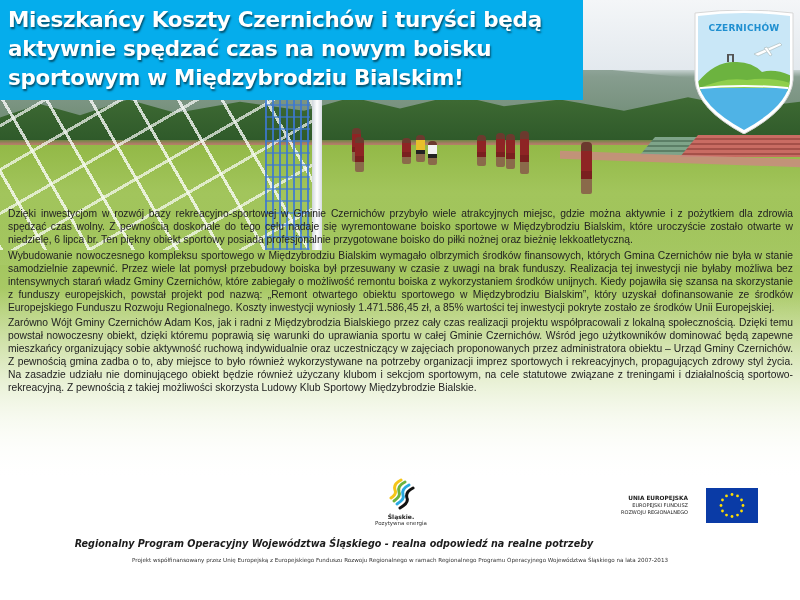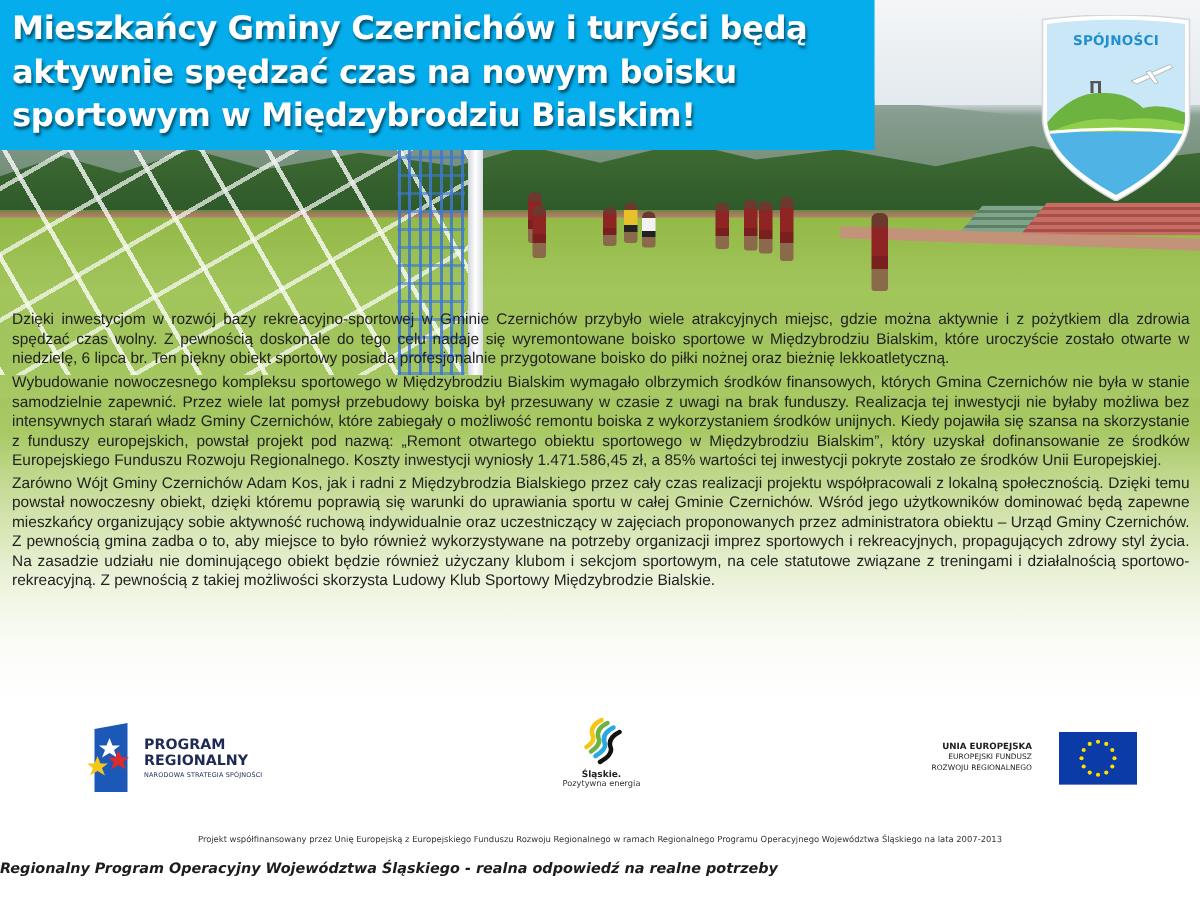--- a/index.html
+++ b/index.html
@@ -125,23 +125,23 @@
   .sl-tag { font-family: "DejaVu Sans", sans-serif; font-size: 5.5px; color: #333; }
 
   .logo-eu { position: absolute; left: 596px; top: 10px; width: 145px; height: 36px; }
   .eu-text { position: absolute; left: 0; top: 6px; width: 92px; text-align: right; }
   .eu-title { font-family: "DejaVu Sans", sans-serif; font-weight: bold; font-size: 5.8px; color: #1b1b1b; line-height: 8px; }
   .eu-sub { font-family: "DejaVu Sans", sans-serif; font-size: 5px; color: #1b1b1b; line-height: 7px; }
   .eu-flag { position: absolute; left: 110px; top: 0; width: 52px; height: 35px; background: #0a3ba6; }
 
   
   .slogan {
-    position: absolute; left: 0; top: 538px; width: 668px; 
+    position: absolute; left: 0; top: 538px; width: 668px; text-align: center;
     font-family: "DejaVu Sans", sans-serif; font-weight: bold; font-style: italic;
-    font-size: 9.6px; color: #1c1c1c; margin-top: 36px;
+    font-size: 9.6px; color: #1c1c1c;
   }
   .funding {
     position: absolute; left: 0; top: 557px; width: 800px; text-align: center;
     font-family: "DejaVu Sans", sans-serif;
     font-size: 5.6px; color: #333333;
   }
 </style>
 </head>
 <body>
 
@@ -163,21 +163,21 @@
   <div class="player" style="left:581px;top:142px;width:11px;height:52px;"></div>
   <div class="player" style="left:355px;top:137px;height:35px;"></div>
   <div class="net"></div>
   <div class="net-blue"></div>
   <div class="post"></div>
 </div>
 
 <div class="sky"></div>
 
 <div class="title-banner">
-  <h1>Mieszkańcy Gminy Czernichów i turyści będą
+  <h1>Mieszkańcy Koszty Czernichów i turyści będą
 aktywnie spędzać czas na nowym boisku
 sportowym w Międzybrodziu Bialskim!</h1>
 </div>
 
 <div class="crest">
   <svg width="104" height="124" viewBox="0 0 104 124">
     <defs>
       <clipPath id="shieldClip">
         <path d="M6 6 Q52 0 98 6 L98 70 Q96 96 52 120 Q8 96 6 70 Z"></path>
       </clipPath>
@@ -189,43 +189,30 @@
       <path d="M0 82 Q30 66 55 70 Q80 66 104 75 L104 82 Z" fill="#8fcf4b"></path>
       <rect x="0" y="78" width="104" height="50" fill="#4fb3e6"></rect>
       <path d="M0 78 Q52 72 104 78 L104 80 Q52 74 0 80 Z" fill="#ffffff"></path>
       <rect x="35" y="44" width="2" height="8" fill="#555"></rect>
       <rect x="40" y="44" width="2" height="8" fill="#555"></rect>
       <rect x="35" y="44" width="7" height="1.5" fill="#555"></rect>
       <path d="M62 44 L88 33 L90 35 L66 46 Z" fill="#ffffff" stroke="#9aa" stroke-width="0.5"></path>
       <path d="M72 38 L78 46 L80 45 L75 37 Z" fill="#ffffff" stroke="#9aa" stroke-width="0.5"></path>
     </g>
   </svg>
-  <div class="crest-label">SPÓJNOŚCI</div>
+  <div class="crest-label">CZERNICHÓW</div>
 </div>
 
 <div class="article">
   <p>Dzięki inwestycjom w rozwój bazy rekreacyjno-sportowej w Gminie Czernichów przybyło wiele atrakcyjnych miejsc, gdzie można aktywnie i z pożytkiem dla zdrowia spędzać czas wolny. Z pewnością doskonale do tego celu nadaje się wyremontowane boisko sportowe w Międzybrodziu Bialskim, które uroczyście zostało otwarte w niedzielę, 6 lipca br. Ten piękny obiekt sportowy posiada profesjonalnie przygotowane boisko do piłki nożnej oraz bieżnię lekkoatletyczną.</p>
   <p>Wybudowanie nowoczesnego kompleksu sportowego w Międzybrodziu Bialskim wymagało olbrzymich środków finansowych, których Gmina Czernichów nie była w stanie samodzielnie zapewnić. Przez wiele lat pomysł przebudowy boiska był przesuwany w czasie z uwagi na brak funduszy. Realizacja tej inwestycji nie byłaby możliwa bez intensywnych starań władz Gminy Czernichów, które zabiegały o możliwość remontu boiska z wykorzystaniem środków unijnych. Kiedy pojawiła się szansa na skorzystanie z funduszy europejskich, powstał projekt pod nazwą: „Remont otwartego obiektu sportowego w Międzybrodziu Bialskim”, który uzyskał dofinansowanie ze środków Europejskiego Funduszu Rozwoju Regionalnego. Koszty inwestycji wyniosły 1.471.586,45 zł, a 85% wartości tej inwestycji pokryte zostało ze środków Unii Europejskiej.</p>
   <p>Zarówno Wójt Gminy Czernichów Adam Kos, jak i radni z Międzybrodzia Bialskiego przez cały czas realizacji projektu współpracowali z lokalną społecznością. Dzięki temu powstał nowoczesny obiekt, dzięki któremu poprawią się warunki do uprawiania sportu w całej Gminie Czernichów. Wśród jego użytkowników dominować będą zapewne mieszkańcy organizujący sobie aktywność ruchową indywidualnie oraz uczestniczący w zajęciach proponowanych przez administratora obiektu – Urząd Gminy Czernichów. Z pewnością gmina zadba o to, aby miejsce to było również wykorzystywane na potrzeby organizacji imprez sportowych i rekreacyjnych, propagujących zdrowy styl życia. Na zasadzie udziału nie dominującego obiekt będzie również użyczany klubom i sekcjom sportowym, na cele statutowe związane z treningami i działalnością sportowo- rekreacyjną. Z pewnością z takiej możliwości skorzysta Ludowy Klub Sportowy Międzybrodzie Bialskie.</p>
 </div>
 
 <div class="logos">
-  <div class="logo-pr">
-    <svg class="pr-flag" width="32" height="46" viewBox="0 0 32 46">
-      <path d="M6 4 L28 0 L28 46 L6 46 Z" fill="#1b58b8"></path>
-      <polygon points="16,10 18,15 23,15 19,18 21,23 16,20 11,23 13,18 9,15 14,15" fill="#ffffff"></polygon>
-      <polygon points="22,18 24,23 29,23 25,26 27,31 22,28 17,31 19,26 15,23 20,23" fill="#e02a2a"></polygon>
-      <polygon points="8,22 10,27 15,27 11,30 13,35 8,32 3,35 5,30 1,27 6,27" fill="#f5c518"></polygon>
-    </svg>
-    <div class="pr-text">
-      <div class="pr-title">PROGRAM</div>
-      <div class="pr-title">REGIONALNY</div>
-      <div class="pr-sub">NARODOWA STRATEGIA SPÓJNOŚCI</div>
-    </div>
-  </div>
 
   <div class="logo-sl">
     <svg class="sl-waves" width="36" height="34" viewBox="0 0 36 34">
       <path d="M18 2 Q10 6 12 12 Q14 16 8 20" stroke="#f5c518" stroke-width="3" fill="none" stroke-linecap="round"></path>
       <path d="M22 4 Q14 8 16 14 Q18 18 11 23" stroke="#6cb33f" stroke-width="3" fill="none" stroke-linecap="round"></path>
       <path d="M26 7 Q18 11 20 17 Q22 21 14 26" stroke="#2aa9e0" stroke-width="3" fill="none" stroke-linecap="round"></path>
       <path d="M30 10 Q22 14 24 20 Q26 25 17 30" stroke="#111111" stroke-width="3" fill="none" stroke-linecap="round"></path>
     </svg>
     <div class="sl-name">Śląskie.</div>
     <div class="sl-tag">Pozytywna energia</div>

